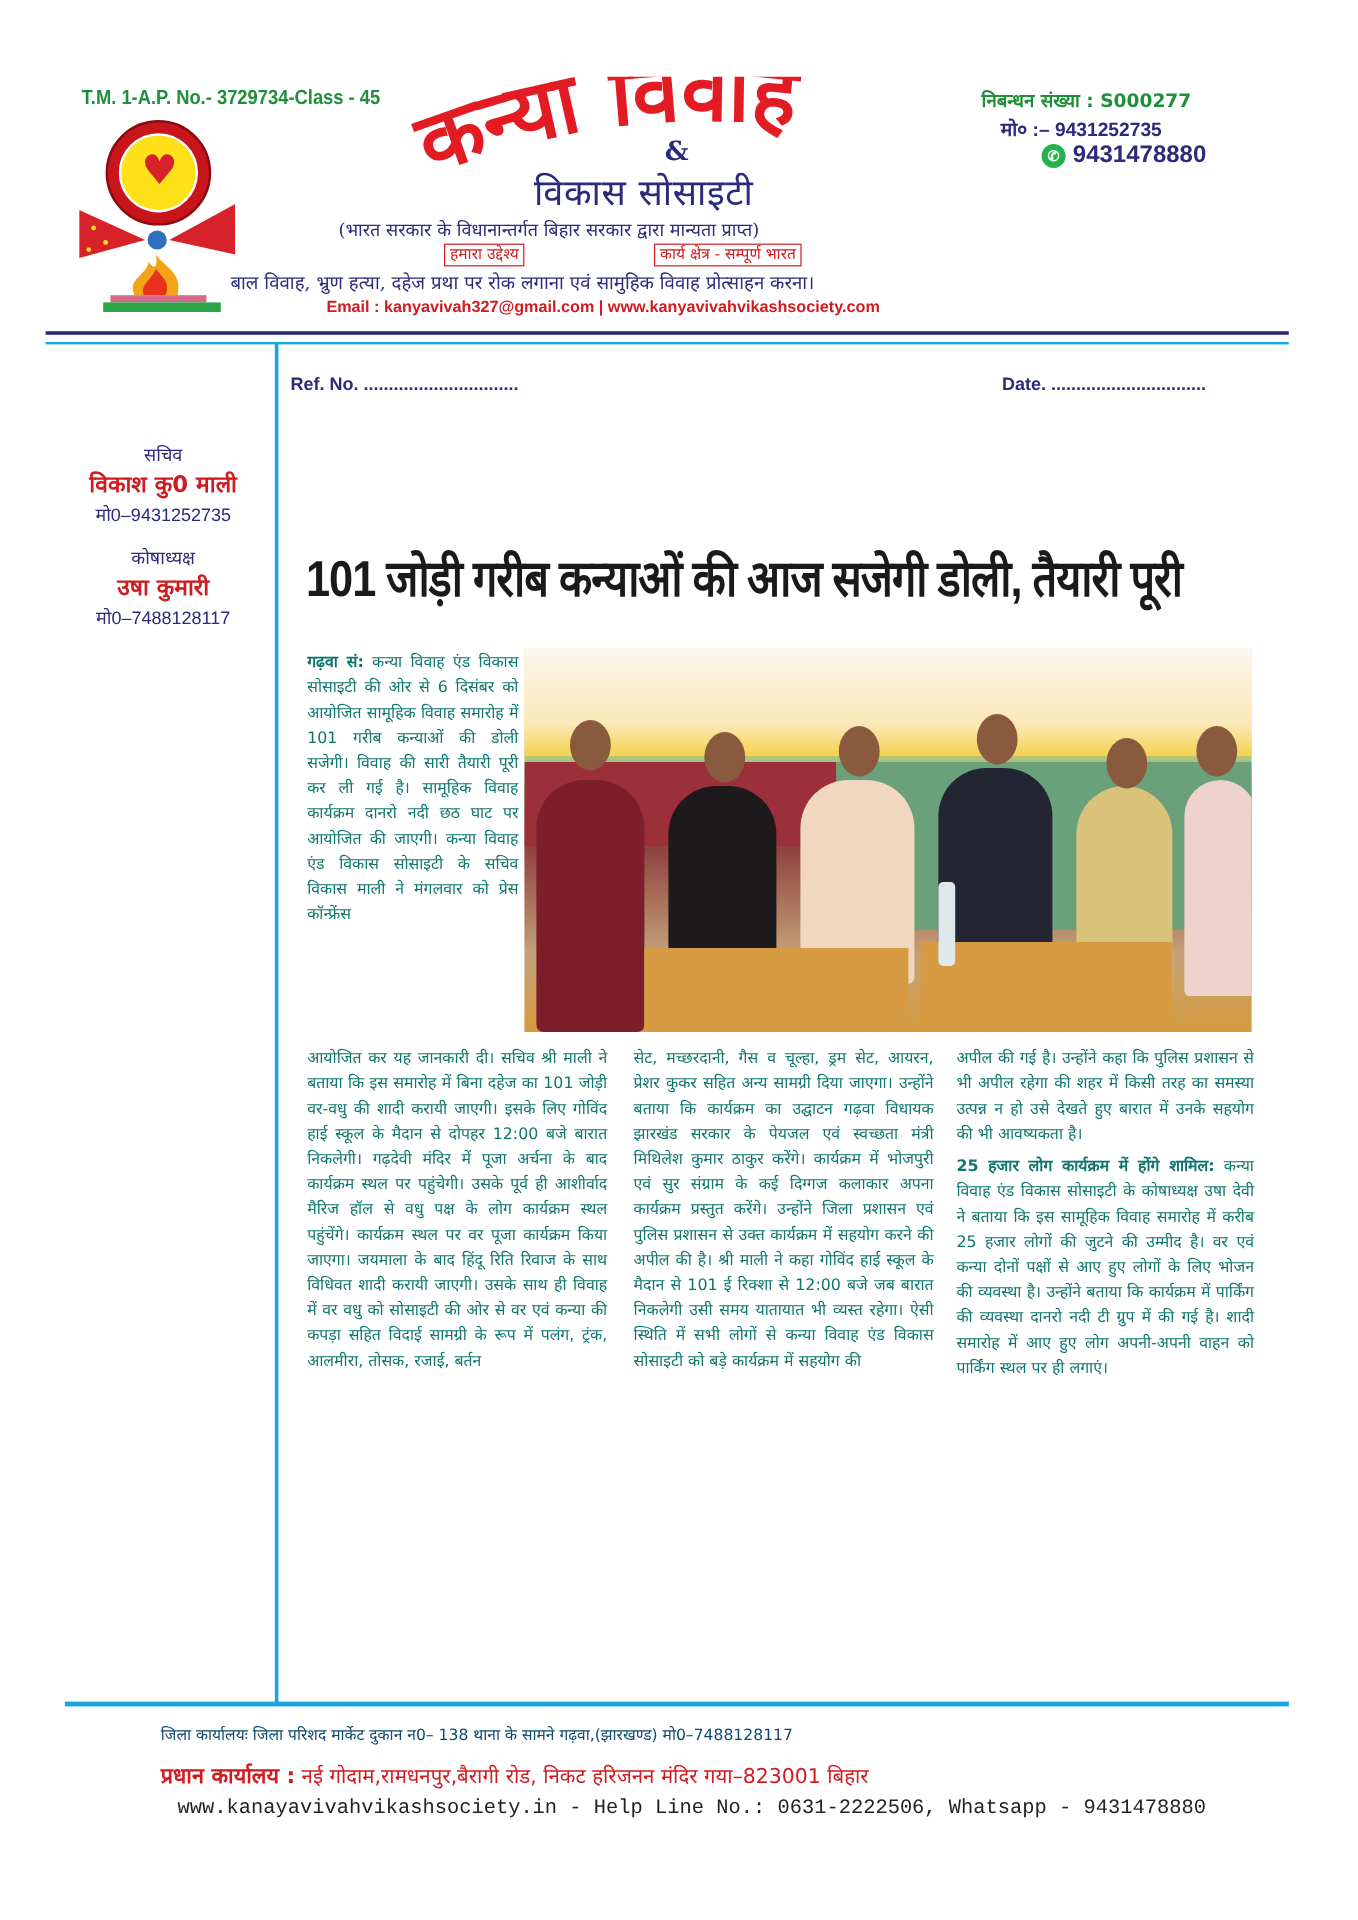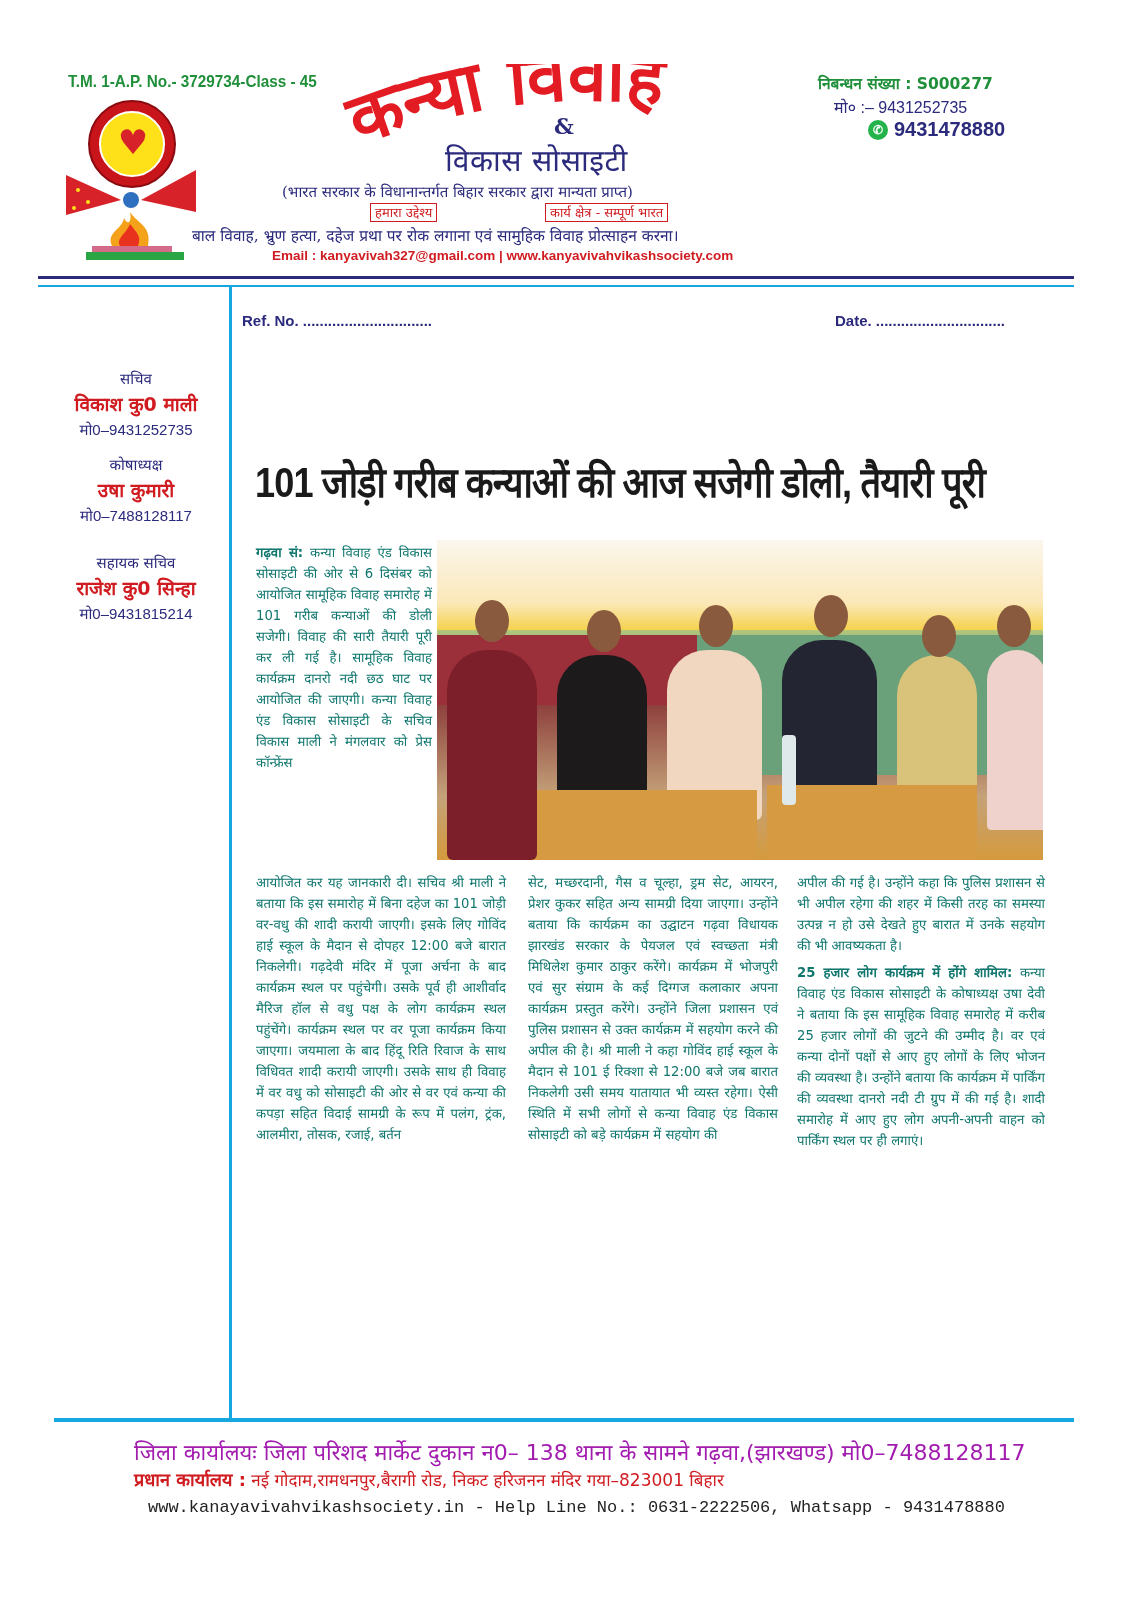--- a/index.html
+++ b/index.html
@@ -21,21 +21,21 @@
   .amp { left:554px; top:113px; font-family:"DejaVu Serif", serif; font-size:22px; color:#2b2a7c; font-weight:bold; }
   .subtitle { left:445px; top:139px; font-size:30px; color:#2b2a7c; font-family:"DejaVu Sans", sans-serif; letter-spacing:0.5px; }
   .gov { left:282px; top:181px; font-size:15px; color:#2b2a7c; font-family:"DejaVu Serif", serif; }
   .box-red { border:1.5px solid #d01c21; color:#d01c21; font-size:13px; padding:0 4px; line-height:17px; font-family:"DejaVu Serif", serif; }
   .aim { left:370px; top:203px; }
   .area { left:545px; top:203px; }
   .tagline { left:192px; top:224px; font-size:15.5px; color:#2b2a7c; font-family:"DejaVu Serif", serif; }
   .email { left:272px; top:248px; font-family:"Liberation Sans", sans-serif; font-weight:bold; font-size:13.5px; color:#d01c21; }
 
   .reg { left:818px; top:72px; font-size:15.5px; color:#1f8f3a; font-weight:bold; }
-  .mo { left:834px; top:96px; font-size:16px; color:#2b2a7c; font-family:"Liberation Sans", sans-serif; }
+  .mo { left:834px; top:96px; font-size:16px; color:#2b2a7c; font-family:"Liberation Sans", sans-serif;font-weight:bold; }
   .wa { left:868px; top:118px; font-size:20px; color:#2b2a7c; font-family:"Liberation Sans", sans-serif; font-weight:bold; display:flex; align-items:center; gap:6px; }
   .wa-icon { width:20px; height:20px; border-radius:50%; background:#24b34b; color:#fff; font-size:12px; text-align:center; line-height:20px; }
 
   
   .line-navy { left:38px; top:276px; width:1036px; height:3px; background:#2e2a7a; }
   .line-cyan-top { left:38px; top:285px; width:1036px; height:2px; background:#16a7e0; }
   .line-vert { left:229px; top:285px; width:3px; height:1136px; background:#16a7e0; }
   .line-cyan-bot { left:54px; top:1418px; width:1020px; height:4px; background:#16a7e0; }
 
   .ref { left:242px; top:312px; font-family:Liberation Sans, sans-serif; font-weight:bold; font-size:15px; color:#2b2a7c; }
@@ -60,21 +60,21 @@
   .tent { position:absolute; left:0; top:0; width:100%; height:90px; background:linear-gradient(180deg,#fbf7ee 0%,#fbe8b8 70%,#f5d24c 100%); }
   .sofa { position:absolute; left:0; top:95px; width:260px; height:70px; background:#9b2f3a; }
   .ground { position:absolute; left:260px; top:95px; width:346px; height:140px; background:#6aa07a; }
   .person { position:absolute; border-radius:40px 40px 6px 6px; }
   .head { position:absolute; width:34px; height:42px; border-radius:50%; background:#8a5a3e; }
   .table1 { position:absolute; left:100px; top:250px; width:220px; height:70px; background:#d69b42; }
   .table2 { position:absolute; left:330px; top:245px; width:210px; height:75px; background:#d69b42; }
   .bottle { position:absolute; left:345px; top:195px; width:14px; height:70px; background:#dfe8ea; border-radius:4px; }
 
   
-  .foot1 { left:134px; top:1436px; font-size:22px; color:#a21caf; white-space:nowrap; }
+  .foot1 { left:134px; top:1436px; font-size:13px; color:#0c4a6e; white-space:nowrap; }
   .foot2 { left:134px; top:1467px; font-size:17px; color:#d01c21; white-space:nowrap; }
   .foot2 .lbl { font-weight:bold; font-size:18px; }
   .foot3 { left:148px; top:1498px; font-family:Liberation Mono, monospace; font-size:17px; color:#222; white-space:nowrap; }
 </style>
 </head>
 <body>
 
 <div class="abs tm">T.M. 1-A.P. No.- 3729734-Class - 45</div>
 
 <div class="abs logo-wrap">
@@ -134,25 +134,20 @@
   <div class="member">
     <div class="role">सचिव</div>
     <div class="mname">विकाश कु0 माली</div>
     <div class="mphone">मो0–9431252735</div>
   </div>
   <div class="member" style="margin-bottom:24px;">
     <div class="role">कोषाध्यक्ष</div>
     <div class="mname">उषा कुमारी</div>
     <div class="mphone">मो0–7488128117</div>
   </div>
-  <div class="member">
-    <div class="role">सहायक सचिव</div>
-    <div class="mname">राजेश कु0 सिन्हा</div>
-    <div class="mphone">मो0–9431815214</div>
-  </div>
 </div>
 
 <div class="abs headline">101 जोड़ी गरीब कन्याओं की आज सजेगी डोली, तैयारी पूरी</div>
 
 <div class="abs col lead-col">
   <span class="b">गढ़वा सं:</span>
   <span>कन्या विवाह एंड विकास सोसाइटी की ओर से 6 दिसंबर को आयोजित सामूहिक विवाह समारोह में 101 गरीब कन्याओं की डोली सजेगी। विवाह की सारी तैयारी पूरी कर ली गई है। सामूहिक विवाह कार्यक्रम दानरो नदी छठ घाट पर आयोजित की जाएगी। कन्या विवाह एंड विकास सोसाइटी के सचिव विकास माली ने मंगलवार को प्रेस कॉन्फ्रेंस</span>
 </div>
 
 <div class="abs photo">

